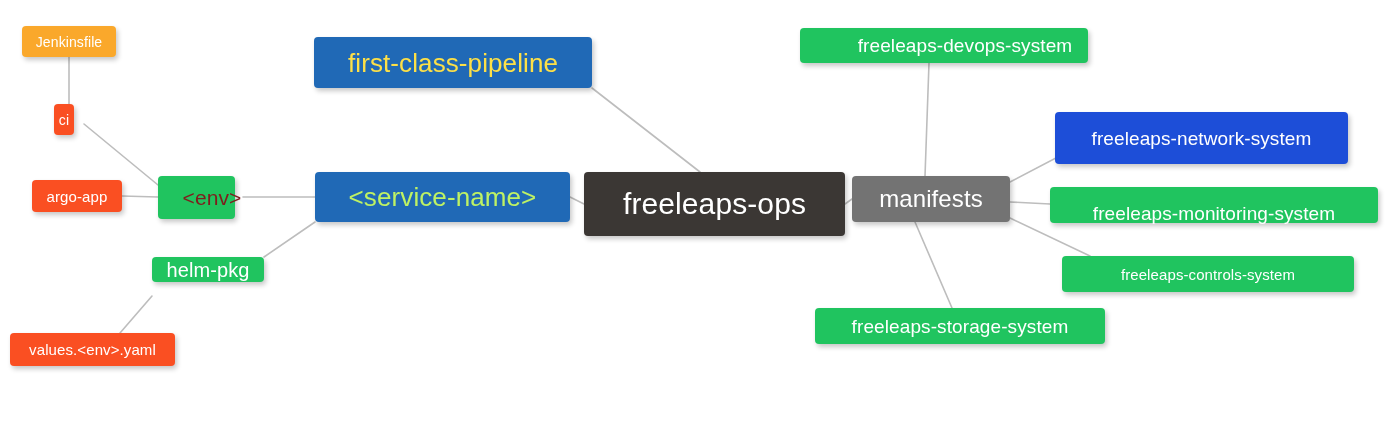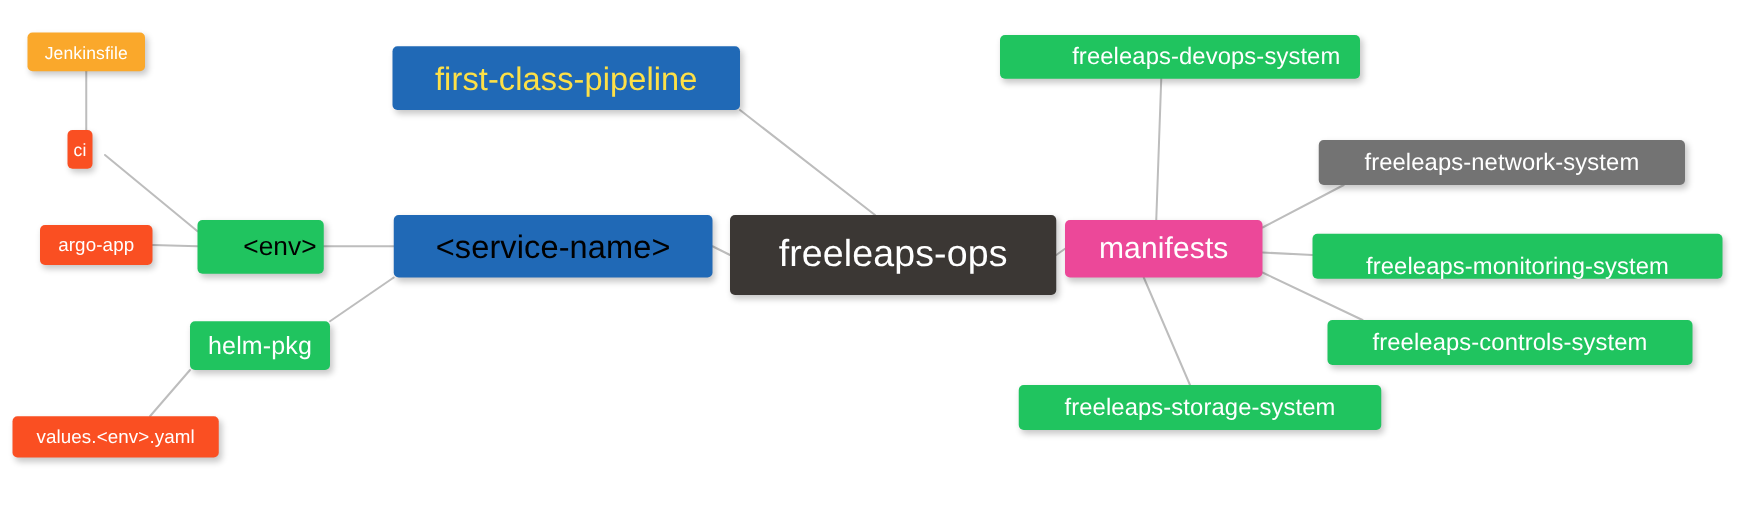--- a/index.html
+++ b/index.html
@@ -59,56 +59,56 @@
       <line x1="925" y1="176" x2="929" y2="63" stroke="#bdbdbd" stroke-width="1.6" stroke-linecap="round"></line>
       <line x1="1010" y1="182" x2="1075" y2="148" stroke="#bdbdbd" stroke-width="1.6" stroke-linecap="round"></line>
       <line x1="1010" y1="202" x2="1050" y2="204" stroke="#bdbdbd" stroke-width="1.6" stroke-linecap="round"></line>
       <line x1="1010" y1="218" x2="1090" y2="256" stroke="#bdbdbd" stroke-width="1.6" stroke-linecap="round"></line>
       <line x1="915" y1="222" x2="952" y2="308" stroke="#bdbdbd" stroke-width="1.6" stroke-linecap="round"></line>
     </svg>
   <div id="node-layer">
       <div class="node" style="left: 584px; top: 172px; width: 261px; height: 64px; background: rgb(59, 55, 52); color: rgb(255, 255, 255); font-size: 30px; align-items: center;">
         <span class="node-label">freeleaps-ops</span>
       </div>
-      <div class="node" style="left: 315px; top: 172px; width: 255px; height: 50px; background: rgb(32, 105, 182); color: #000000; font-size: 26px;">
+      <div class="node" style="left: 315px; top: 172px; width: 255px; height: 50px; background: rgb(32, 105, 182); color: #bef264; font-size: 26px;">
         <span class="node-label">&lt;service-name&gt;</span>
       </div>
       <div class="node" style="left: 314px; top: 37px; width: 278px; height: 51px; background: rgb(32, 105, 182); color: #fde047; font-size: 26px;">
         <span class="node-label">first-class-pipeline</span>
       </div>
-      <div class="node" style="left: 852px; top: 176px; width: 158px; height: 46px; background: #ec4899; color: rgb(255, 255, 255); font-size: 24px;">
+      <div class="node" style="left: 852px; top: 176px; width: 158px; height: 46px; background: #737373; color: rgb(255, 255, 255); font-size: 24px;">
         <span class="node-label">manifests</span>
       </div>
-      <div class="node" style="left: 158px; top: 176px; width: 101px; height: 43px; background: rgb(32, 196, 95); color: #000000; font-size: 21px; padding-left: 31px;">
+      <div class="node" style="left: 158px; top: 176px; width: 77px; height: 43px; background: rgb(32, 196, 95); color: #7f1d1d; font-size: 21px; padding-left: 31px;">
         <span class="node-label">&lt;env&gt;</span>
       </div>
-      <div class="node" style="left: 152px; top: 257px; width: 112px; height: 39px; background: rgb(32, 196, 95); color: rgb(255, 255, 255); font-size: 20px;">
+      <div class="node" style="left: 152px; top: 257px; width: 112px; height: 25px; background: rgb(32, 196, 95); color: rgb(255, 255, 255); font-size: 20px;">
         <span class="node-label">helm-pkg</span>
       </div>
       <div class="node" style="left: 22px; top: 26px; width: 94px; height: 31px; background: rgb(250, 168, 43); color: rgb(255, 255, 255); font-size: 14px;">
         <span class="node-label">Jenkinsfile</span>
       </div>
       <div class="node" style="left: 54px; top: 104px; width: 20px; height: 31px; background: rgb(250, 79, 34); color: rgb(255, 255, 255); font-size: 14px;">
         <span class="node-label">ci</span>
       </div>
       <div class="node" style="left: 32px; top: 180px; width: 90px; height: 32px; background: rgb(250, 79, 34); color: rgb(255, 255, 255); font-size: 15px; align-items: center;">
         <span class="node-label">argo-app</span>
       </div>
       <div class="node" style="left: 10px; top: 333px; width: 165px; height: 33px; background: rgb(250, 79, 34); color: rgb(255, 255, 255); font-size: 15px;">
         <span class="node-label">values.&lt;env&gt;.yaml</span>
       </div>
       <div class="node" style="left: 800px; top: 28px; width: 288px; height: 35px; background: rgb(32, 196, 95); color: rgb(255, 255, 255); font-size: 19px; padding-left: 42px;">
         <span class="node-label">freeleaps-devops-system</span>
       </div>
-      <div class="node" style="left: 1055px; top: 112px; width: 293px; height: 36px; background: #737373; color: rgb(255, 255, 255); font-size: 19px;">
+      <div class="node" style="left: 1055px; top: 112px; width: 293px; height: 52px; background: #1d4ed8; color: rgb(255, 255, 255); font-size: 19px;">
         <span class="node-label">freeleaps-network-system</span>
       </div>
       <div class="node" style="left: 1050px; top: 187px; width: 328px; height: 36px; background: rgb(32, 196, 95); color: rgb(255, 255, 255); font-size: 19px; align-items: flex-end;">
         <span class="node-label">freeleaps-monitoring-system</span>
       </div>
-      <div class="node" style="left: 1062px; top: 256px; width: 292px; height: 36px; background: rgb(32, 196, 95); color: rgb(255, 255, 255); font-size: 19px;">
+      <div class="node" style="left: 1062px; top: 256px; width: 292px; height: 36px; background: rgb(32, 196, 95); color: rgb(255, 255, 255); font-size: 15px;">
         <span class="node-label">freeleaps-controls-system</span>
       </div>
       <div class="node" style="left: 815px; top: 308px; width: 290px; height: 36px; background: rgb(32, 196, 95); color: rgb(255, 255, 255); font-size: 19px;">
         <span class="node-label">freeleaps-storage-system</span>
       </div>
     </div>
 </div>
 
 </body></html>

